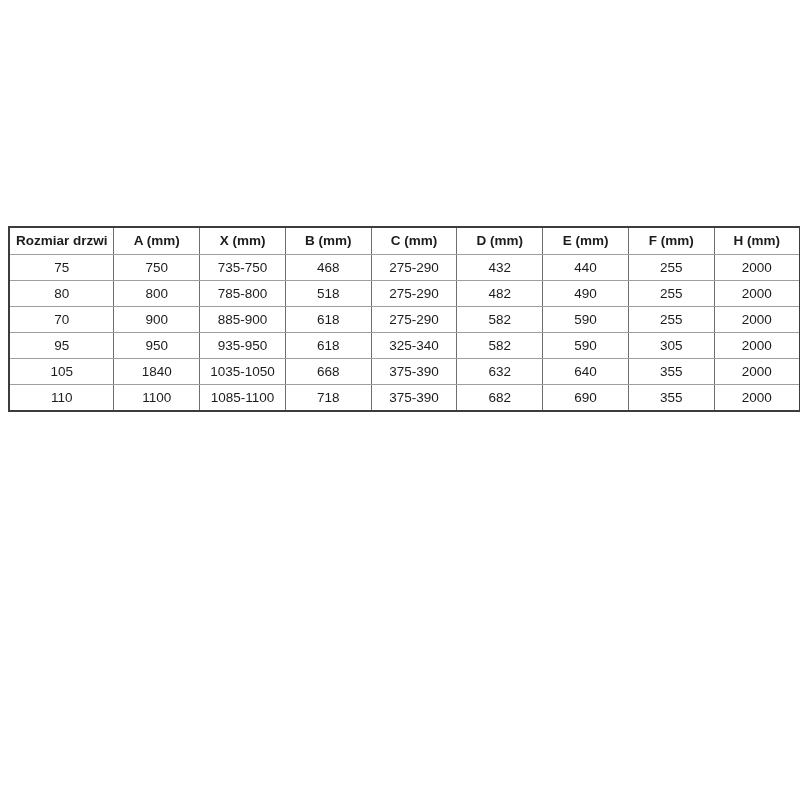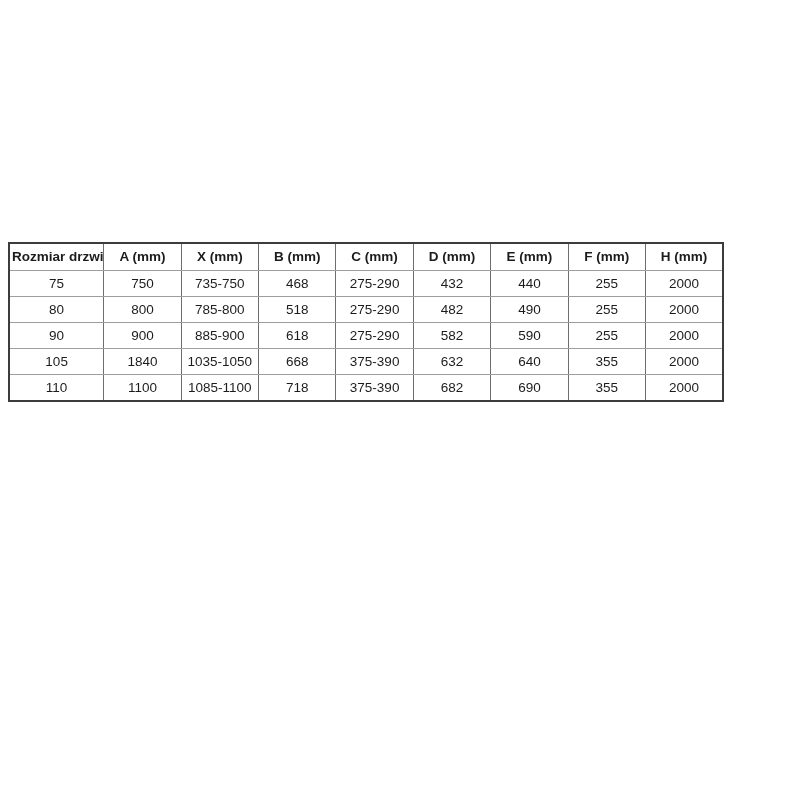--- a/index.html
+++ b/index.html
@@ -13,22 +13,22 @@
   body{
     width:800px;height:800px;
     background:var(--c-bg);
     font-family:"Liberation Sans", sans-serif;
     color:var(--c-text);
     position:relative;
     overflow:hidden;
   }
   .table-wrap{
     position:absolute;
-    left:8px; top:242px;
-    width:716px;
+    left:8px; top:226px;
+    width:793px;
   }
   table.size-table{
     width:100%;
     border-collapse:collapse;
     table-layout:fixed;
     border:2px solid var(--c-outer);
     background:var(--c-bg);
   }
   table.size-table th,
   table.size-table td{
@@ -98,28 +98,39 @@
           <td>800</td>
           <td>785-800</td>
           <td>518</td>
           <td>275-290</td>
           <td>482</td>
           <td>490</td>
           <td>255</td>
           <td>2000</td>
         </tr>
         <tr>
-          <td>90</td>
+          <td>70</td>
           <td>900</td>
           <td>885-900</td>
           <td>618</td>
           <td>275-290</td>
           <td>582</td>
           <td>590</td>
           <td>255</td>
+          <td>2000</td>
+        </tr>
+        <tr>
+          <td>95</td>
+          <td>950</td>
+          <td>935-950</td>
+          <td>618</td>
+          <td>325-340</td>
+          <td>582</td>
+          <td>590</td>
+          <td>305</td>
           <td>2000</td>
         </tr>
         <tr>
           <td>105</td>
           <td>1840</td>
           <td>1035-1050</td>
           <td>668</td>
           <td>375-390</td>
           <td>632</td>
           <td>640</td>

